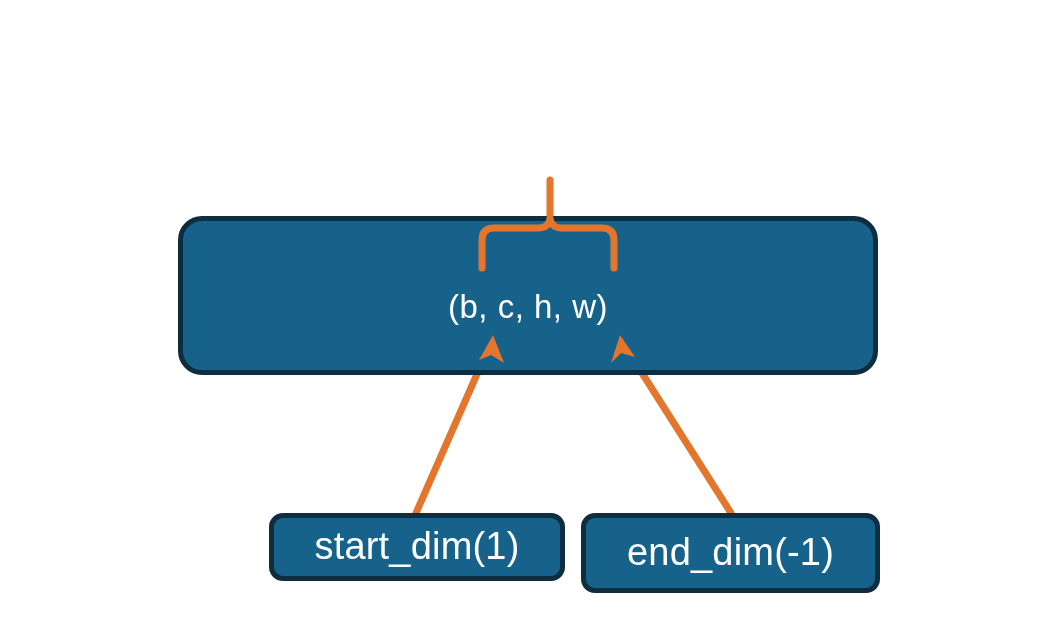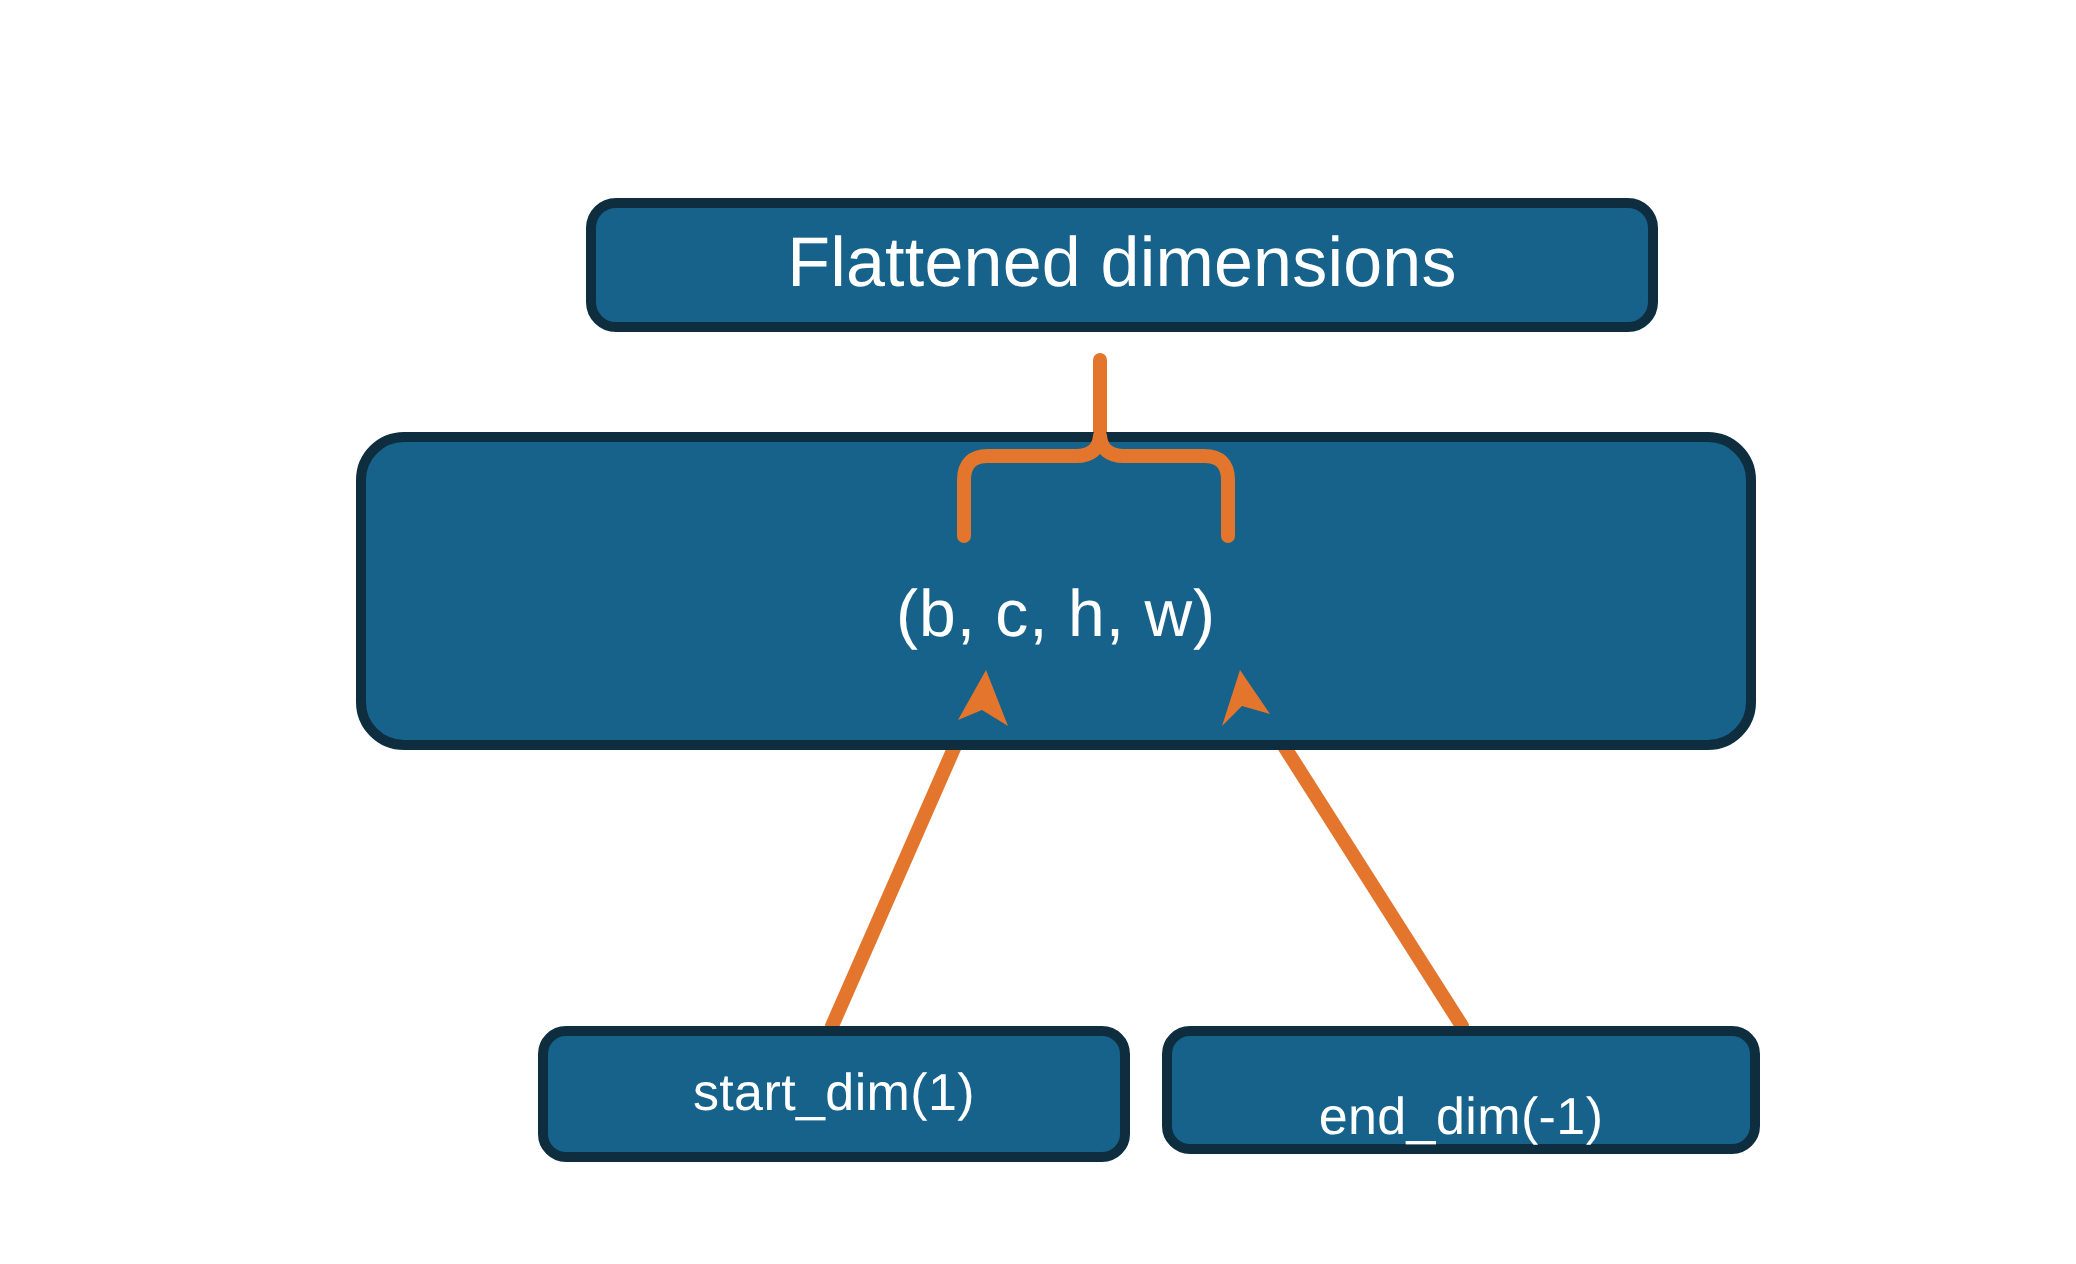--- a/index.html
+++ b/index.html
@@ -70,27 +70,26 @@
     left: 269px;
     top: 513px;
     width: 296px;
     height: 68px;
     border-radius: 14px;
   }
   #node-end-dim {
     left: 581px;
     top: 513px;
     width: 299px;
-    height: 64px;
+    height: 80px;
     border-radius: 14px;
-    align-items: flex-end;
   }
   #node-start-dim .node-label,
   #node-end-dim .node-label {
-    font-size: 26px;
+    font-size: 38px;
     letter-spacing: 0.2px;
   }
 
   
   svg.connectors {
     position: absolute;
     left: 0;
     top: 0;
     width: 1038px;
     height: 632px;
@@ -116,23 +115,20 @@
 
   <svg class="connectors under" viewBox="0 0 1038 632">
 
     <path class="conn-stroke" d="M 550 226 L 550 180"></path>
 
     <path class="conn-stroke" d="M 416 513 L 492 340"></path>
 
     <path class="conn-stroke" d="M 731 513 L 621 340"></path>
   </svg>
 
-  <div class="node" id="node-flattened">
-    <span class="node-label">Flattened dimensions</span>
-  </div>
 
   <div class="node" id="node-shape">
     <span class="node-label">(b, c, h, w)</span>
   </div>
 
   <div class="node" id="node-start-dim">
     <span class="node-label">start_dim(1)</span>
   </div>
 
   <div class="node" id="node-end-dim">

